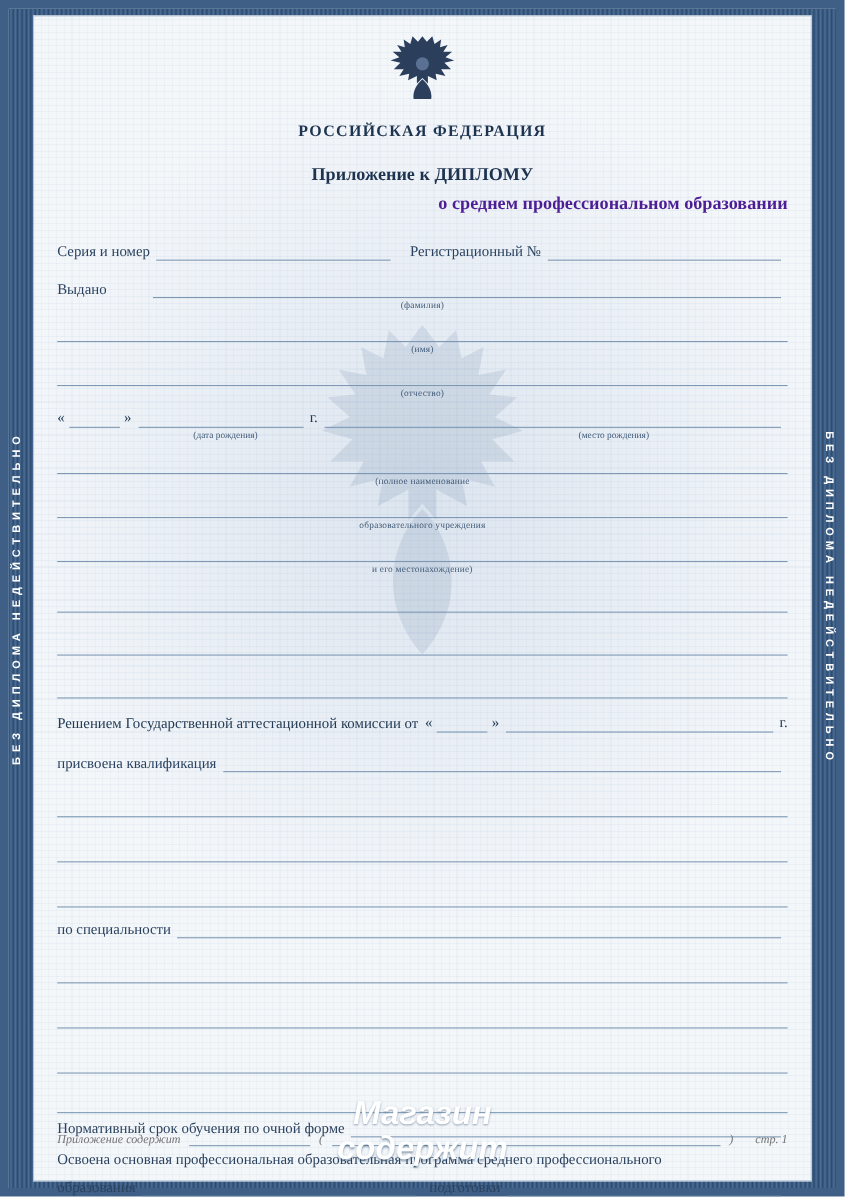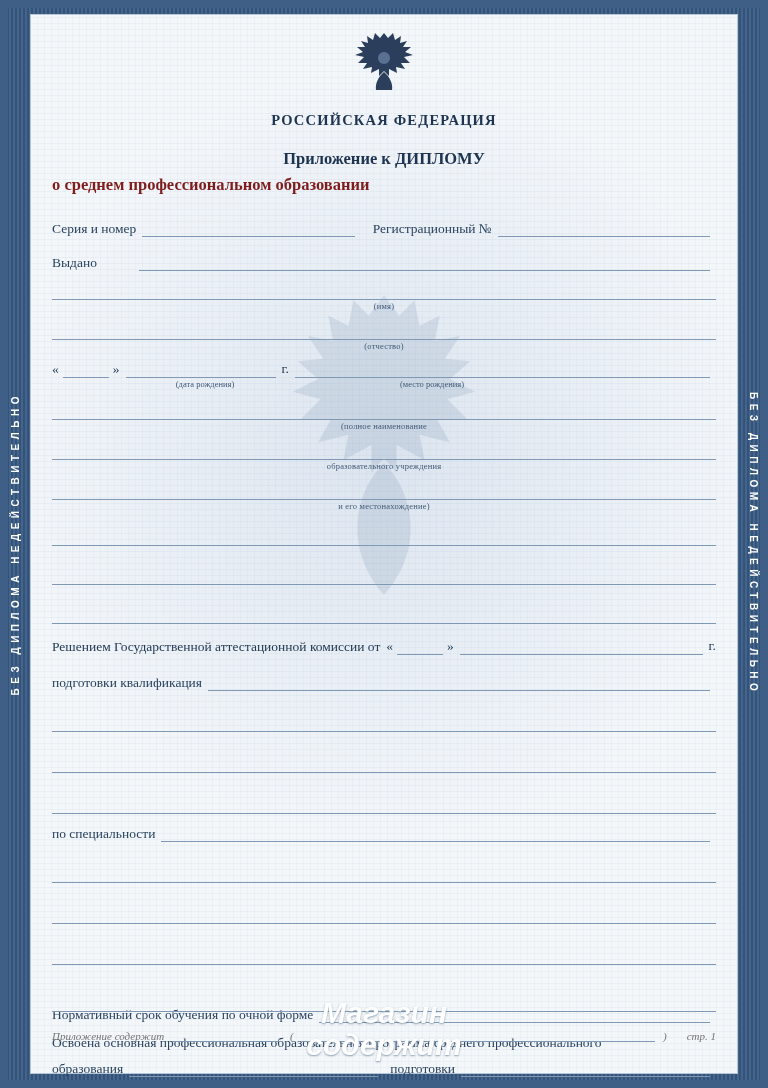--- a/index.html
+++ b/index.html
@@ -108,24 +108,24 @@
     margin-top: 20px;
   }
   .title1 {
     text-align: center;
     font-size: 16.5px;
     font-weight: bold;
     color: #1d3350;
     margin-top: 20px;
   }
   .title2 {
-    text-align: left;
+    text-align: right;
     font-size: 16.5px;
     font-weight: bold;
-    color: #7f1d1d;
+    color: #4c1d95;
     margin-top: 6px;
   }
 
   .row {
     display: flex;
     align-items: flex-end;
     font-size: 13.5px;
     color: #2a425f;
     margin-top: 12px;
   }
@@ -246,39 +246,40 @@
       <span class="lbl">Серия и номер</span>
       <span class="line"></span>
       <span class="lbl" style="margin-left:12px;">Регистрационный №</span>
       <span class="line"></span>
     </div>
 
     <div class="row" style="margin-top:18px;gap:36px;">
       <span class="lbl">Выдано</span>
       <span class="line"></span>
     </div>
+    <div class="caption">(фамилия)</div>
 
     <div class="fullline"></div>
     <div class="caption">(имя)</div>
 
     <div class="fullline"></div>
     <div class="caption">(отчество)</div>
 
     <div class="birth-row">
       <span class="quote">«</span>
       <span class="seg-short"></span>
       <span class="quote">»</span>
       <span class="seg-mid"></span>
       <span class="quote">г.</span>
       <span class="seg-rest"></span>
     </div>
     <div class="caps-row">
       <span style="width:78px;"></span>
       <span style="width:150px; text-align:center;">(дата рождения)</span>
-      <span style="flex:1 1 auto; padding-left:120px;">(место рождения)</span>
+      <span style="flex:1 1 auto; text-align:center; padding-left:120px;">(место рождения)</span>
     </div>
 
     <div class="fullline" style="margin-top:14px;"></div>
     <div class="caption">(полное наименование</div>
 
     <div class="fullline"></div>
     <div class="caption">образовательного учреждения</div>
 
     <div class="fullline"></div>
     <div class="caption">и его местонахождение)</div>
@@ -290,21 +291,21 @@
     <div class="birth-row" style="margin-top:14px;">
       <span class="lbl">Решением Государственной аттестационной комиссии от</span>
       <span class="quote" style="margin-left:6px;">«</span>
       <span class="seg-short"></span>
       <span class="quote">»</span>
       <span class="seg-rest"></span>
       <span class="quote">г.</span>
     </div>
 
     <div class="row" style="margin-top:20px;">
-      <span class="lbl">подготовки квалификация</span>
+      <span class="lbl">присвоена квалификация</span>
       <span class="line"></span>
     </div>
 
     <div class="fullline" style="margin-top:24px;"></div>
     <div class="fullline" style="margin-top:24px;"></div>
     <div class="fullline" style="margin-top:24px;"></div>
 
     <div class="row" style="">
       <span class="lbl">по специальности</span>
       <span class="line"></span>

